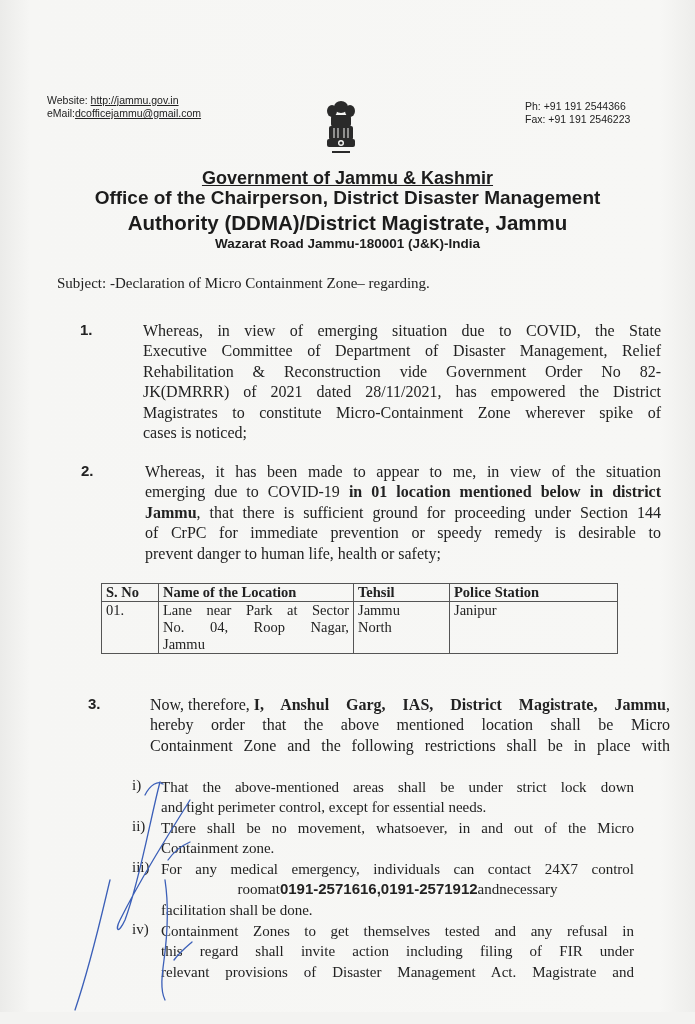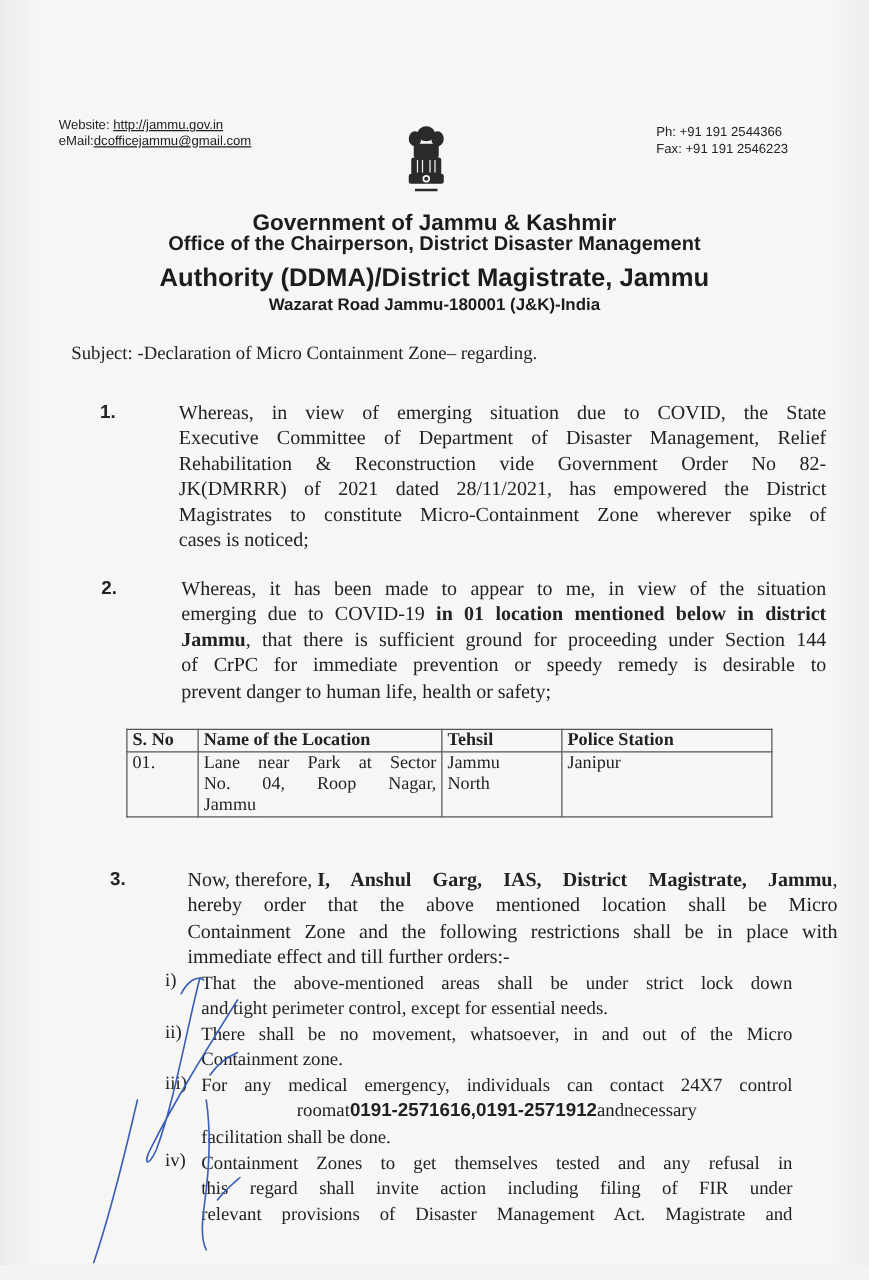--- a/index.html
+++ b/index.html
@@ -8,22 +8,22 @@
     background:#f3f3f1;
     font-family:"Liberation Serif", serif; color:#222;
   }
   .page { position:absolute; left:0; top:0; width:695px; height:1012px; background:linear-gradient(90deg,#ebebe9 0px,#f6f6f4 30px,#f7f7f5 660px,#ededeb 695px); }
   .sans { font-family:"Liberation Sans", sans-serif; }
   .contact-left { position:absolute; left:47px; top:94px; font-size:10.5px; line-height:13px; color:#222; }
   .contact-left a { color:#222; text-decoration:underline; }
   .contact-right { position:absolute; left:525px; top:100px; font-size:10.5px; line-height:13px; color:#222; }
   .emblem { position:absolute; left:320px; top:98px; width:42px; height:62px; }
   .hdr { position:absolute; left:0; width:695px; text-align:center; font-family:"Liberation Sans", sans-serif; font-weight:bold; color:#1c1c1c; }
-  .h1 { top:168px; font-size:18px; }
-  .h2 { top:187px; font-size:16px; }
+  .h1 { top:168px; font-size:18px;text-decoration:underline; }
+  .h2 { top:187px; font-size:19px; }
   .h3 { top:211px; font-size:20.5px; }
   .h4 { top:236px; font-size:13.5px;text-align:center; }
   .subject { position:absolute; left:57px; top:275px; font-size:15px; }
   .para { position:absolute; font-size:16px; line-height:20.4px; text-align:justify;margin-left:41px; }
   .num { position:absolute; font-weight:bold; font-family:"Liberation Sans", sans-serif; font-size:15px; }
   .p1 { left:102px; top:321px; width:518px; }
   .n1 { left:80px; top:321px; }
   .p2 { left:104px; top:462px; width:516px; }
   .n2 { left:81px; top:462px; }
   .p3 { left:109px; top:695px; width:520px; }
@@ -136,21 +136,20 @@
 
   <div class="num n3">3.</div>
   <div class="para p3">
     <div style="display:flex;justify-content:space-between;">
       <span style="white-space:pre">Now, therefore, </span>
         <b style="flex:1;text-align:justify;text-align-last:justify;">I, Anshul Garg, IAS, District Magistrate, Jammu</b>
         <span>,</span>
     </div>
     <div class="justify">hereby order that the above mentioned location shall be Micro</div>
     <div class="justify">Containment Zone and the following restrictions shall be in place with</div>
-    <div>immediate effect and till further orders:-</div>
   </div>
 
   <div class="roman" style="top:777px">i)</div>
   <div class="sub" style="top:777px">
     <div class="justify">That the above-mentioned areas shall be under strict lock down</div>
     <div>and tight perimeter control, except for essential needs.</div>
   </div>
 
   <div class="roman" style="top:818px">ii)</div>
   <div class="sub" style="top:818px">

